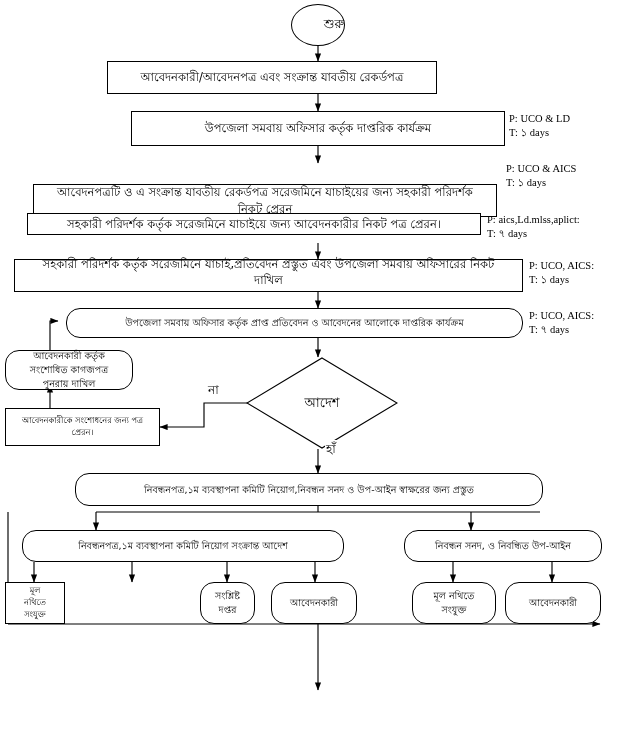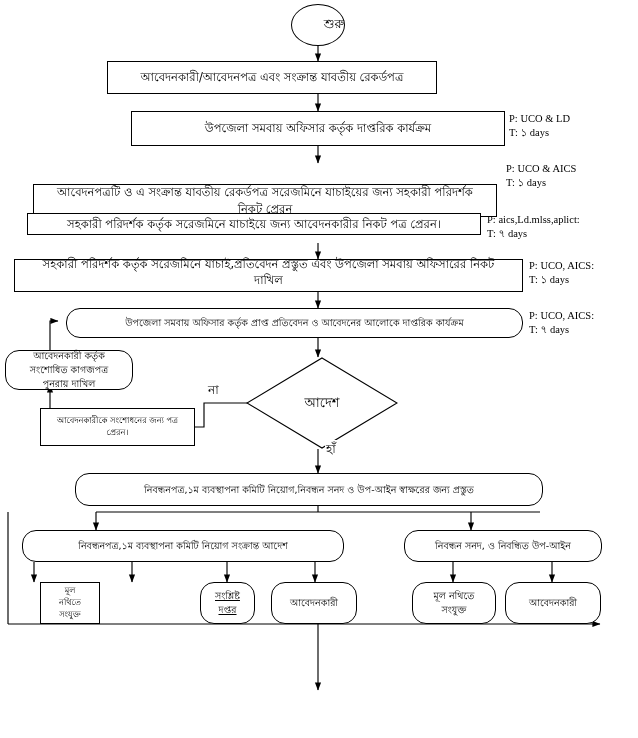--- a/index.html
+++ b/index.html
@@ -75,21 +75,21 @@
   }
   #wires{
     position:absolute;
     left:0;top:0;
     width:638px;height:738px;
     z-index:1;
     pointer-events:none;
   }
   .f12{font-size:11.5px;}
   .f10{font-size:9.5px;border-radius:14px;}
-  .f9{font-size:8.2px;margin-left:35px;}
+  .f9{font-size:8.2px;}
   .f13{font-size:12.5px;}
 </style>
 </head>
 <body>
 
 <div id="canvas">
 
   <svg id="wires" viewBox="0 0 638 738" xmlns="http://www.w3.org/2000/svg">
     <defs>
       <marker id="ah" markerWidth="9" markerHeight="9" refX="7.6" refY="3.1" orient="auto" markerUnits="userSpaceOnUse">
@@ -219,21 +219,21 @@
     <span>নিবন্ধনপত্র,১ম ব্যবস্থাপনা কমিটি নিয়োগ সংক্রান্ত আদেশ</span>
   </div>
 
   <div class="node f10" style="left:404px;top:530px;width:198px;height:32px;">
     <span>নিবন্ধন সনদ,  ও নিবন্ধিত উপ-আইন</span>
   </div>
 
   <div class="node f9" style="left:5px;top:582px;width:60px;height:42px;">
     <span>মূল নথিতে সংযুক্ত</span>
   </div>
-  <div class="node f10" style="left:200px;top:582px;width:55px;height:42px;text-decoration:underline;">
+  <div class="node f10" style="left:200px;top:582px;width:55px;height:42px;">
     <span>সংশ্লিষ্ট দপ্তর</span>
   </div>
   <div class="node f10" style="left:271px;top:582px;width:86px;height:42px;">
     <span>আবেদনকারী</span>
   </div>
 
   <div class="node f10" style="left:412px;top:582px;width:84px;height:42px;">
     <span>মূল নথিতে সংযুক্ত</span>
   </div>
   <div class="node f10" style="left:505px;top:582px;width:96px;height:42px;">

